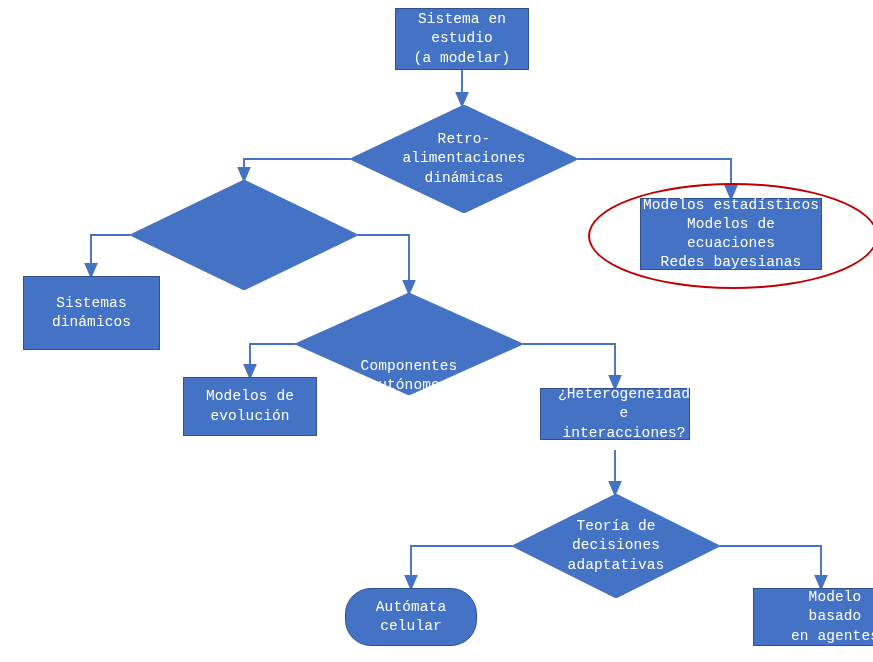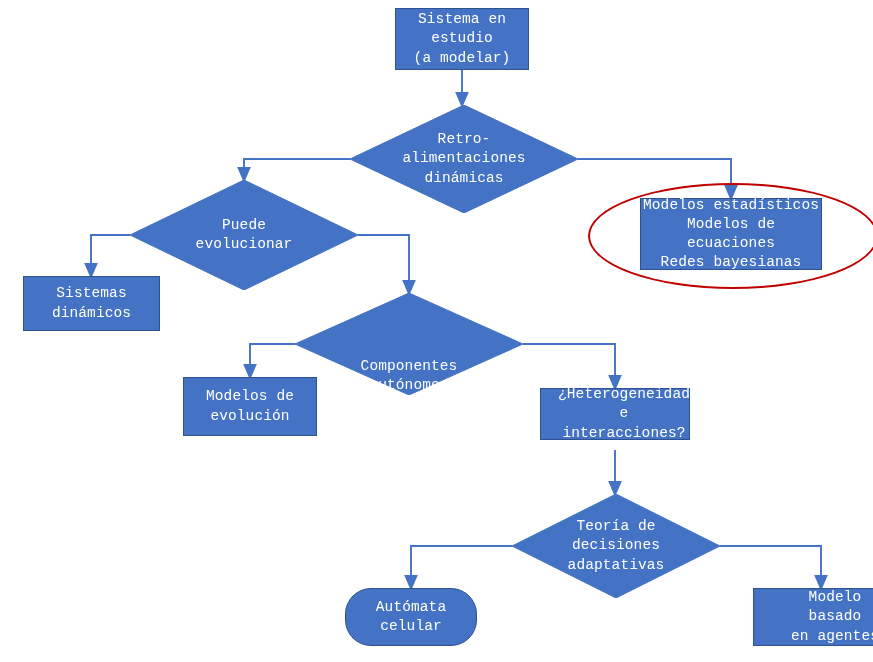--- a/index.html
+++ b/index.html
@@ -98,23 +98,22 @@
       <div class="node decision" style="left: 330px; top: 105px; width: 228px; height: 108px;"><svg class="dshape" viewBox="0 0 228 108" preserveAspectRatio="none">
           <polygon points="114,0 228,54 114,108 0,54" fill="#4472c4" stroke="#4472c4" stroke-width="1"></polygon>
         </svg><div class="dtext">Retro-
 alimentaciones
 dinámicas</div></div>
       <div class="node process" style="left: 620px; top: 198px; width: 182px; height: 72px;"><span>Modelos estadísticos
 Modelos de ecuaciones
 Redes bayesianas</span></div>
       <div class="node decision" style="left: 110px; top: 180px; width: 228px; height: 110px;"><svg class="dshape" viewBox="0 0 228 110" preserveAspectRatio="none">
           <polygon points="114,0 228,55 114,110 0,55" fill="#4472c4" stroke="#4472c4" stroke-width="1"></polygon>
-        </svg><div class="dtext">Puede
-evolucionar</div></div>
-      <div class="node process" style="left: 3px; top: 276px; width: 137px; height: 55px;"><span>Sistemas
+        </svg></div>
+      <div class="node process" style="left: 3px; top: 276px; width: 137px; height: 74px;"><span>Sistemas
 dinámicos</span></div>
       <div class="node decision" style="left: 275px; top: 293px; width: 228px; height: 102px; align-items: flex-end;"><svg class="dshape" viewBox="0 0 228 102" preserveAspectRatio="none">
           <polygon points="114,0 228,51 114,102 0,51" fill="#4472c4" stroke="#4472c4" stroke-width="1"></polygon>
         </svg><div class="dtext">Componentes
 autónomos</div></div>
       <div class="node process" style="left: 163px; top: 377px; width: 134px; height: 59px;"><span>Modelos de
 evolución</span></div>
       <div class="node process" style="left: 520px; top: 388px; width: 150px; height: 52px; padding-left: 18px;"><span>¿Heterogeneidad e
 interacciones?</span></div>
       <div class="node decision" style="left: 492px; top: 494px; width: 208px; height: 104px;"><svg class="dshape" viewBox="0 0 208 104" preserveAspectRatio="none">

